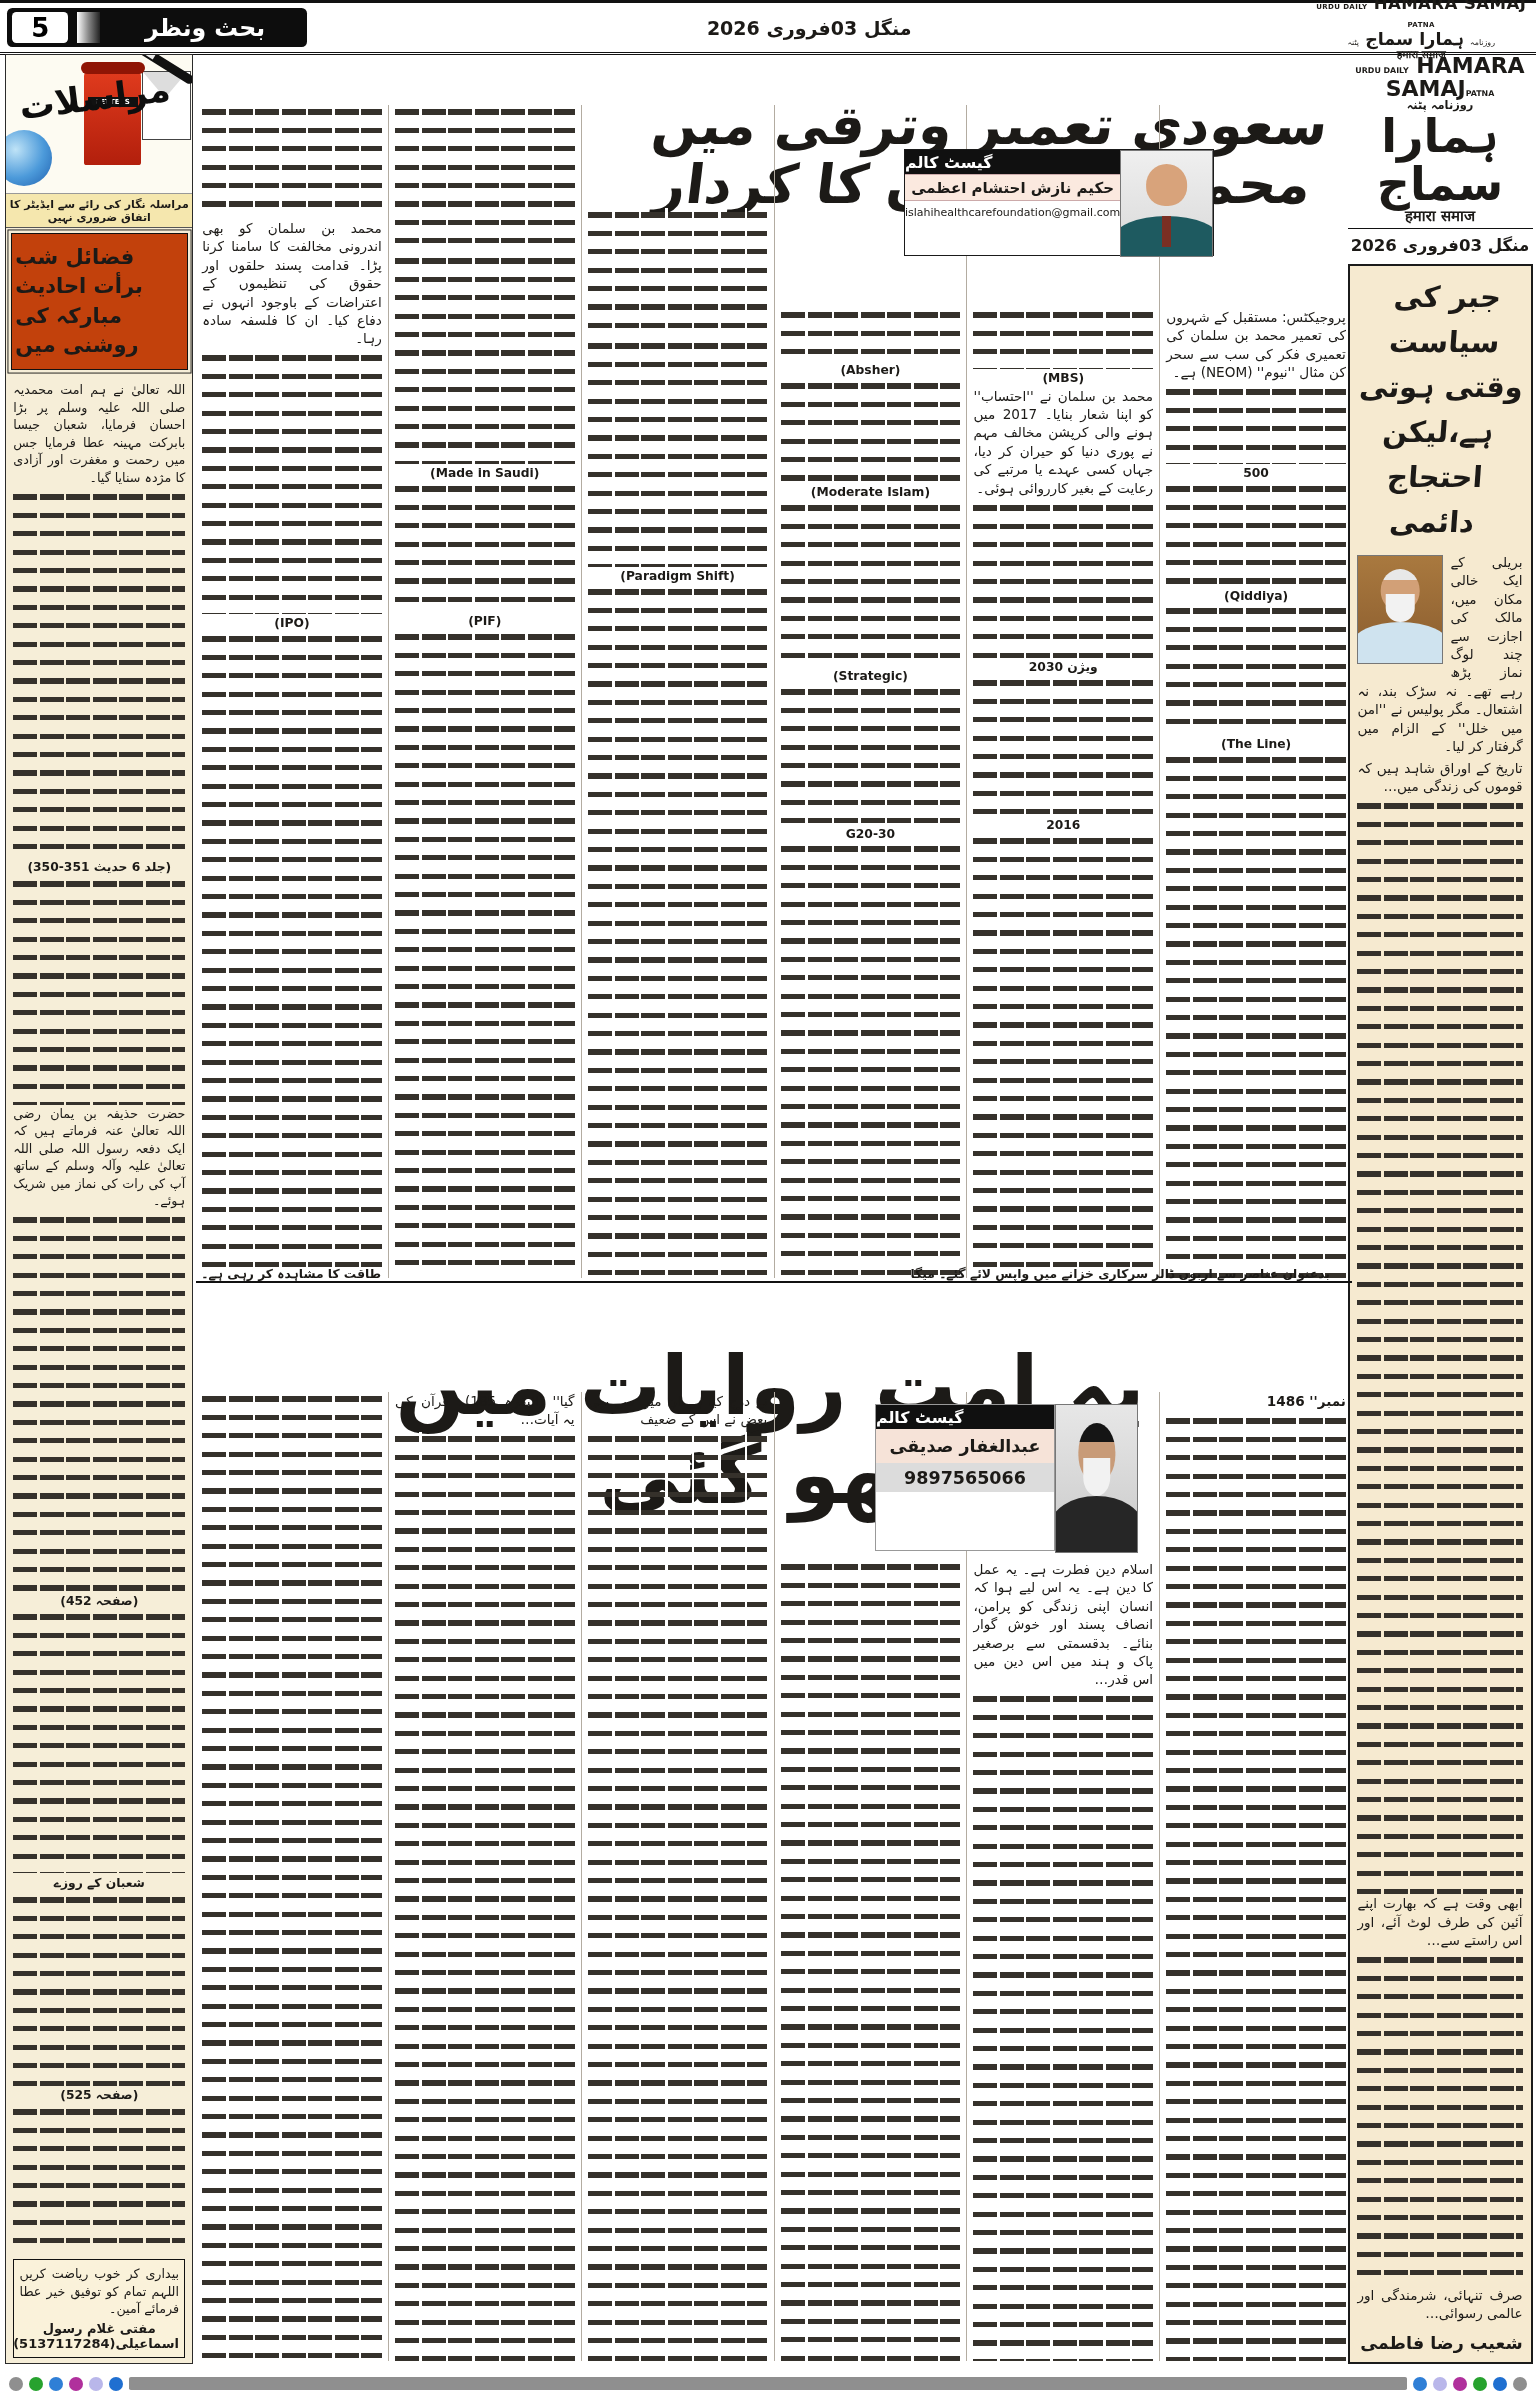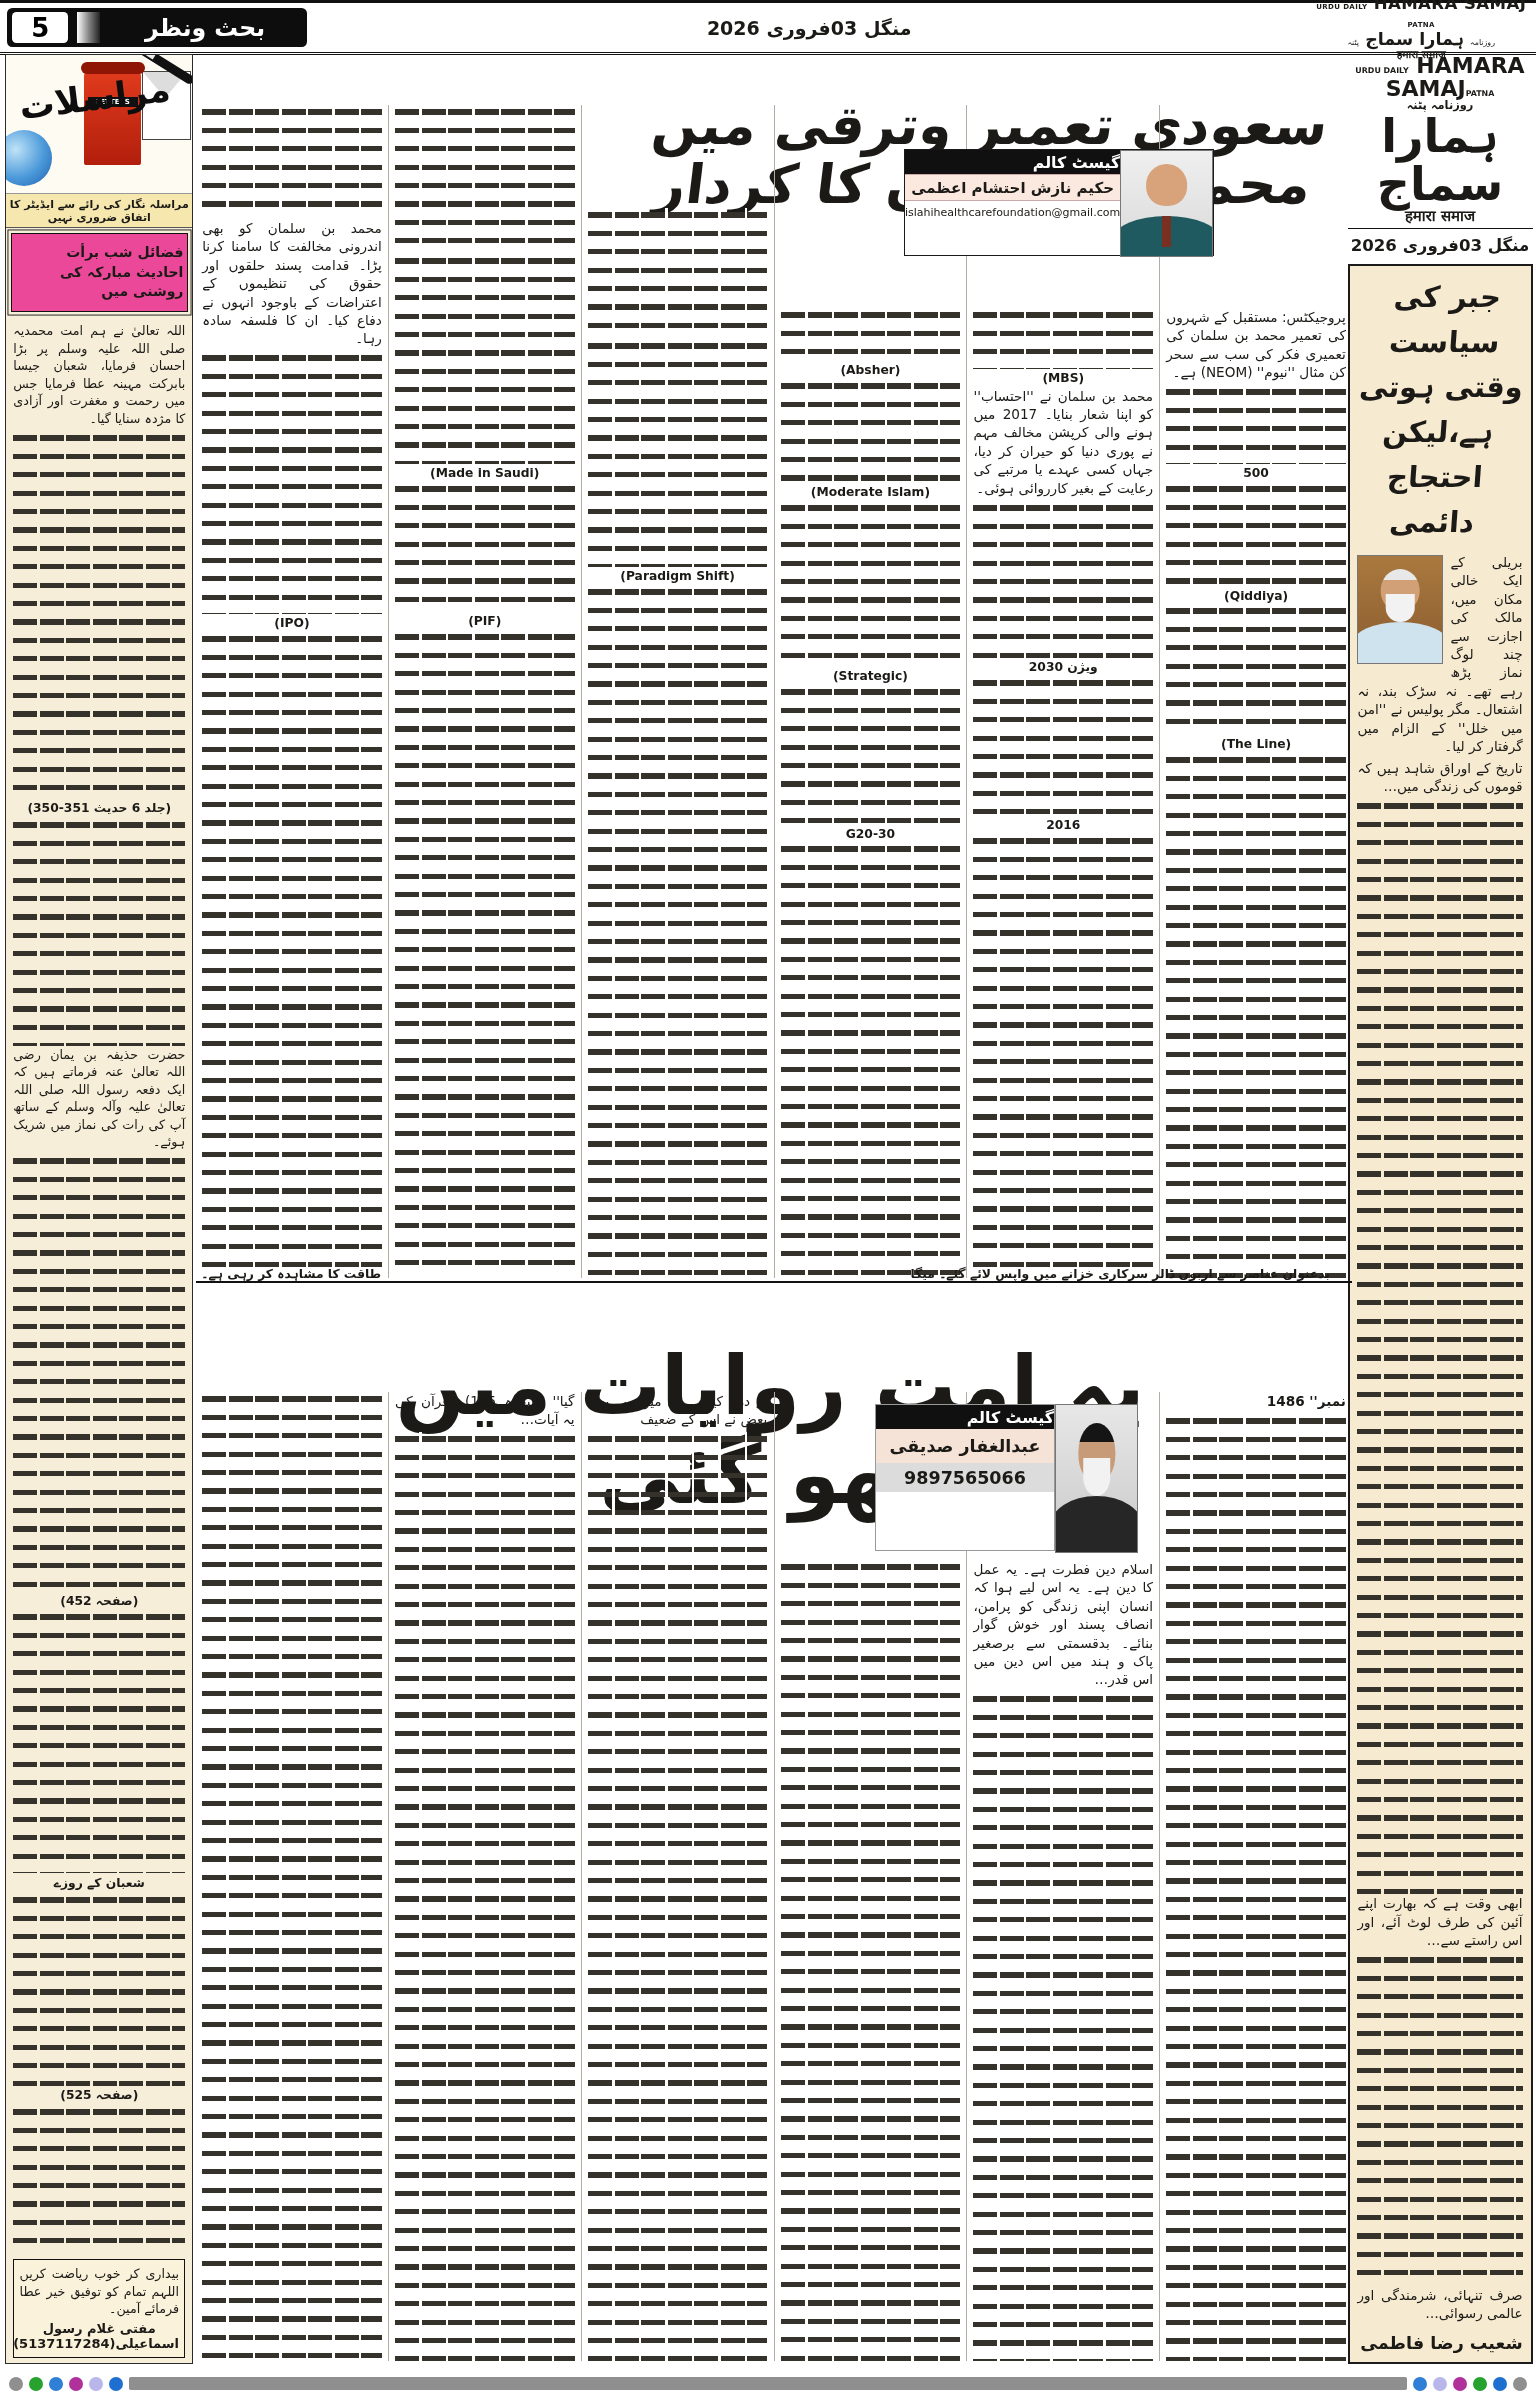--- a/index.html
+++ b/index.html
@@ -57,21 +57,21 @@
   .postbox::before{content:"";position:absolute;top:-5.3px;left:-3.5px;right:-3.5px;height:12.3px;background:#8f1505;border-radius:7px;}
   .postbox-label{position:absolute;top:30px;left:3.5px;right:3.5px;background:#111;color:#fff;font-size:7px;font-weight:bold;text-align:center;padding:0.9px 0;}
   .envelope{position:absolute;right:1.8px;top:15.8px;width:47px;height:67px;background:#fff;border:1.8px solid #444;}
   .envelope::before{content:"";position:absolute;left:0;top:0;border-left:22px solid transparent;border-right:22px solid transparent;border-top:26px solid #ddd;}
   .pen{position:absolute;right:-5.3px;top:5.3px;width:65px;height:8.8px;background:#111;border-radius:4.4px;transform:rotate(32deg);}
   .pen::after{content:"";position:absolute;left:7px;top:1.8px;width:12.3px;height:5.3px;background:#eee;}
   .lc-mast{position:absolute;left:12.3px;top:23px;font-size:35px;font-weight:900;transform:rotate(-7deg);color:#0e0e0e;}
   .lc-disclaimer{background:#f5e7ae;border-bottom:0.9px solid #555;font-size:11px;font-weight:bold;text-align:center;padding:3.5px 1.8px;}
   .lc-heading{
     margin:5.3px 4.4px;border:1.8px solid #111;box-shadow:0 0 0 2.6px #f6eed8,0 0 0 3.5px #111;
-    background:#ec4899;font-size:14px;font-weight:900;text-align:right;padding:8.8px 3.5px;line-height:1.4;
+    background:#c2410c;font-size:21px;font-weight:900;text-align:left;padding:8.8px 3.5px;line-height:1.4;
   }
   .lc-body{flex:1;display:flex;flex-direction:column;padding:5.3px 7px;}
   .lc-body .txt{font-size:12.7px;line-height:17.5px;}
   .lc-ref{font-size:12.3px;font-weight:bold;text-align:center;margin:2.6px 0;}
   .lc-close{border:1.8px solid #111;background:#faf2da;margin-top:5.3px;padding:5.3px;}
   .lc-sign{font-size:13px;font-weight:900;text-align:center;margin:3.5px 0 0;}
   
   .right-col{position:absolute;right:3.5px;top:54px;width:185px;bottom:37px;display:flex;flex-direction:column;}
   .rc-mast{text-align:center;line-height:1.05;border-bottom:1.8px solid #111;padding-bottom:3.5px;}
   .rc-mast .en{font-size:22px;font-weight:900;}
@@ -99,21 +99,21 @@
   .article .col{flex:1;display:flex;flex-direction:column;padding:0 6.1px;min-width:0;}
   .article .col + .col{border-right:0.9px solid #b3aca1;}
   .a1{top:51px;height:1173px;}
   .a2{top:1338px;bottom:3.5px;}
   .guest-box{
     position:absolute;top:95px;right:138px;width:308px;height:105px;
     border:1.8px solid #1a1a1a;background:#fff;display:flex;z-index:3;
   }
   .gb-photo{width:91px;height:100%;border-left:0.9px solid #888;}
   .gb-stack{flex:1;display:flex;flex-direction:column;}
-  .ribbon{background:#101010;color:#fff;font-size:15.8px;font-weight:900;text-align:right;padding:2.6px 0;}
+  .ribbon{background:#101010;color:#fff;font-size:15.8px;font-weight:900;text-align:left;padding:2.6px 0;}
   .gb-name{background:#fbe9df;font-size:15px;font-weight:900;text-align:center;padding:3.5px 0;border-top:0.9px solid #caa;border-bottom:0.9px solid #caa;}
   .gb-email{font-size:11px;text-align:center;padding:4.4px 0;direction:ltr;}
   .divider2{position:absolute;top:1227px;left:0;right:0;border-top:2.6px solid #111;}
   .headline2{
     position:absolute;top:1234px;left:123px;right:131px;height:98px;
     font-size:81px;font-weight:900;text-align:center;line-height:1.1;letter-spacing:0.9px;
   }
   .pre-frag{position:absolute;top:1201px;font-size:12.3px;font-weight:bold;}
   .pre-frag.r{right:22px;margin-left:44px;}
   .pre-frag.l{left:5.3px;}

